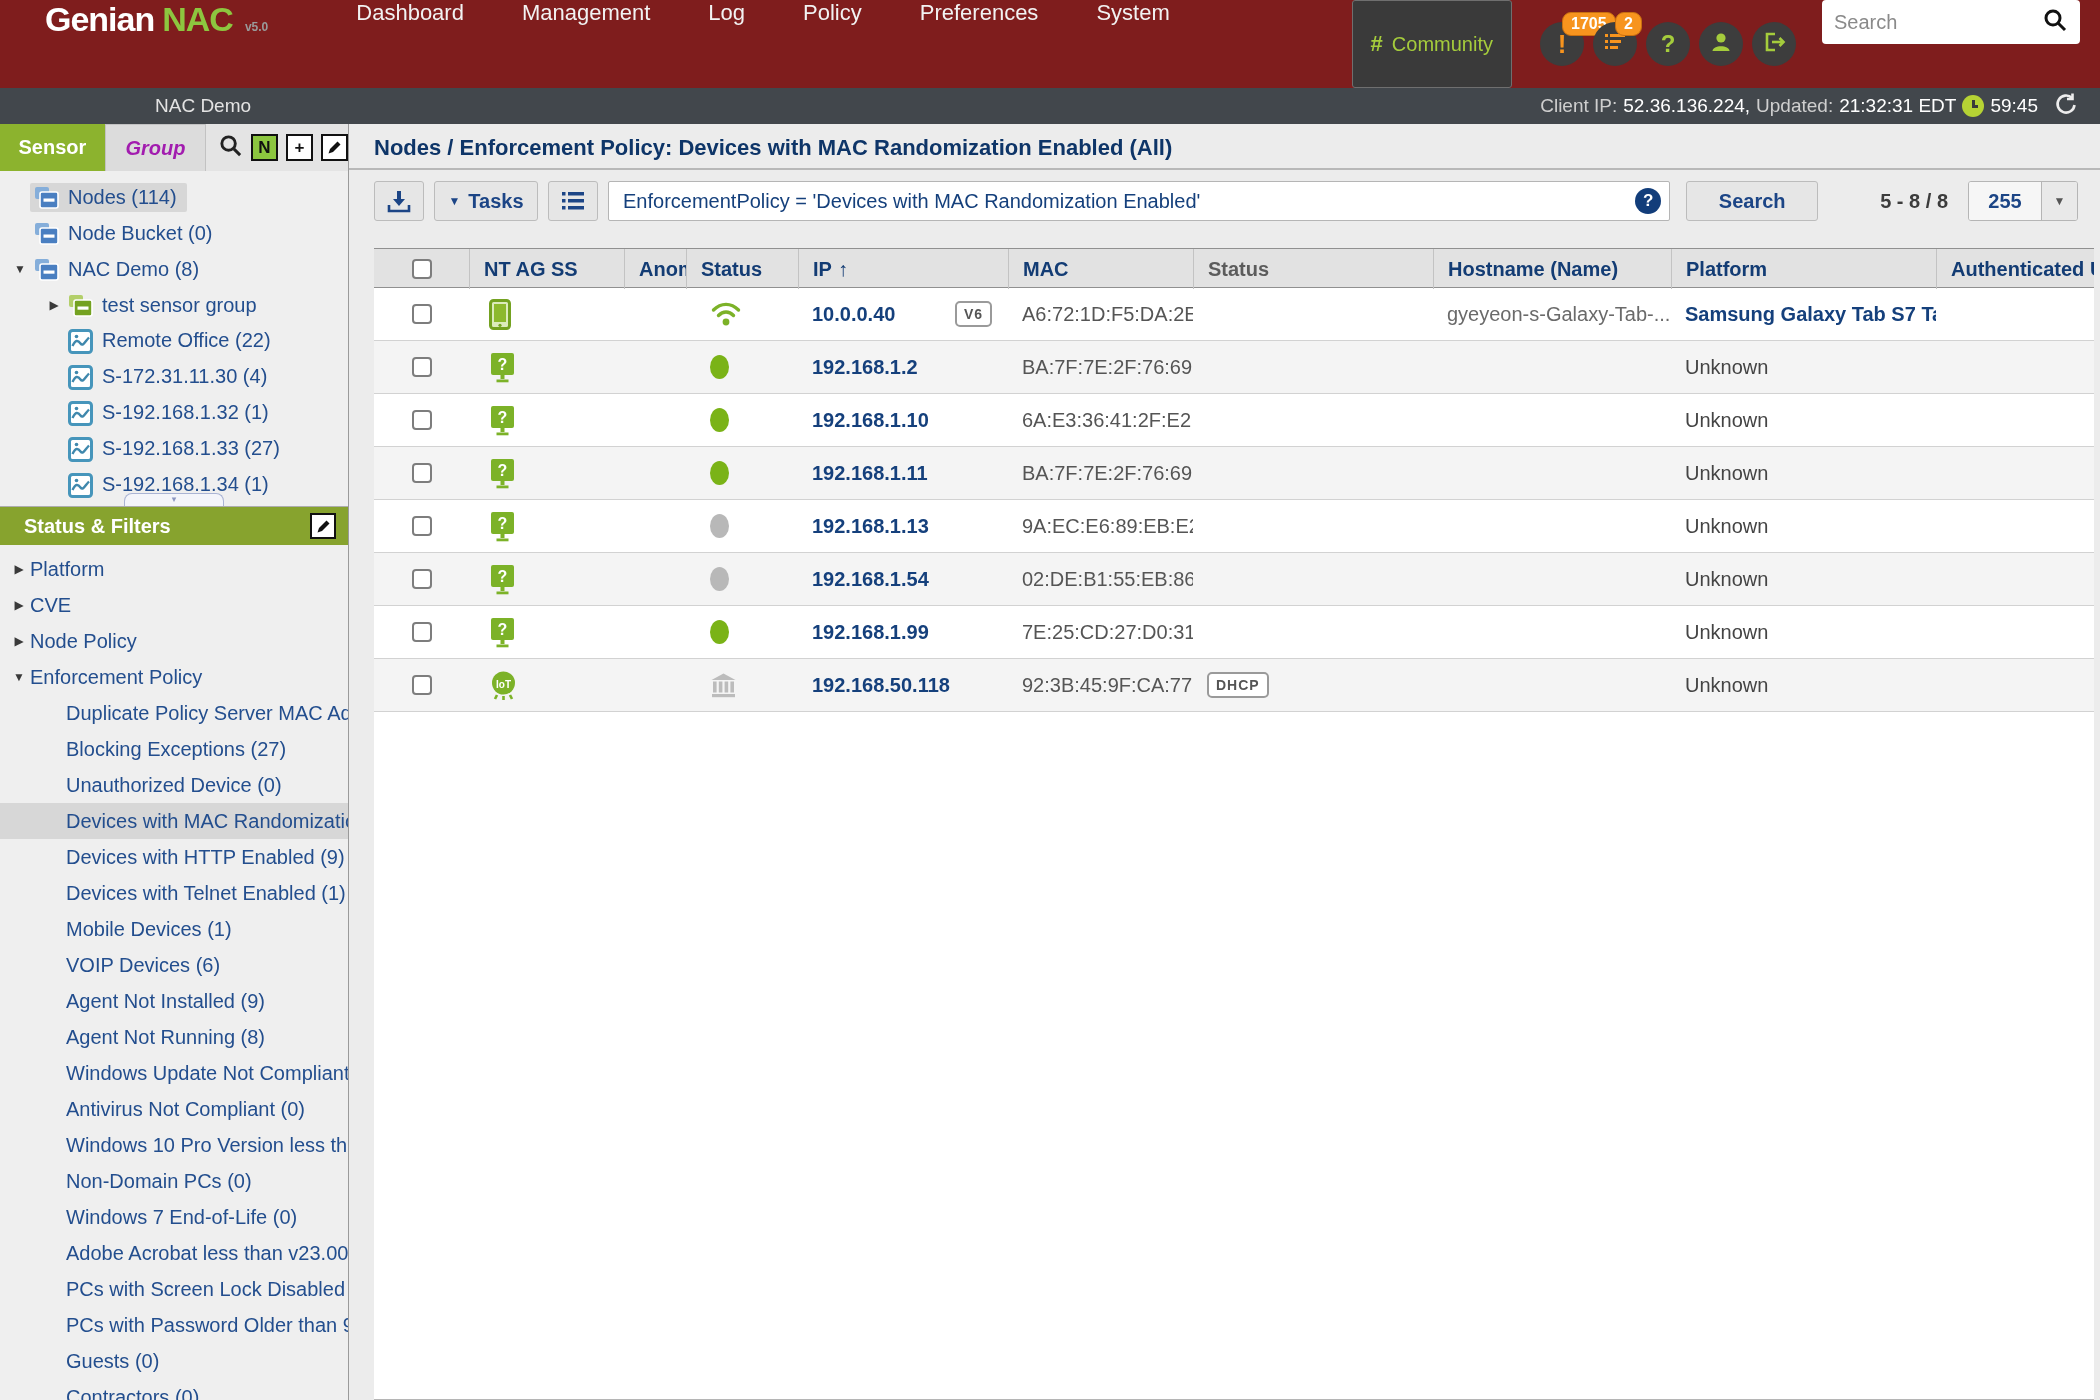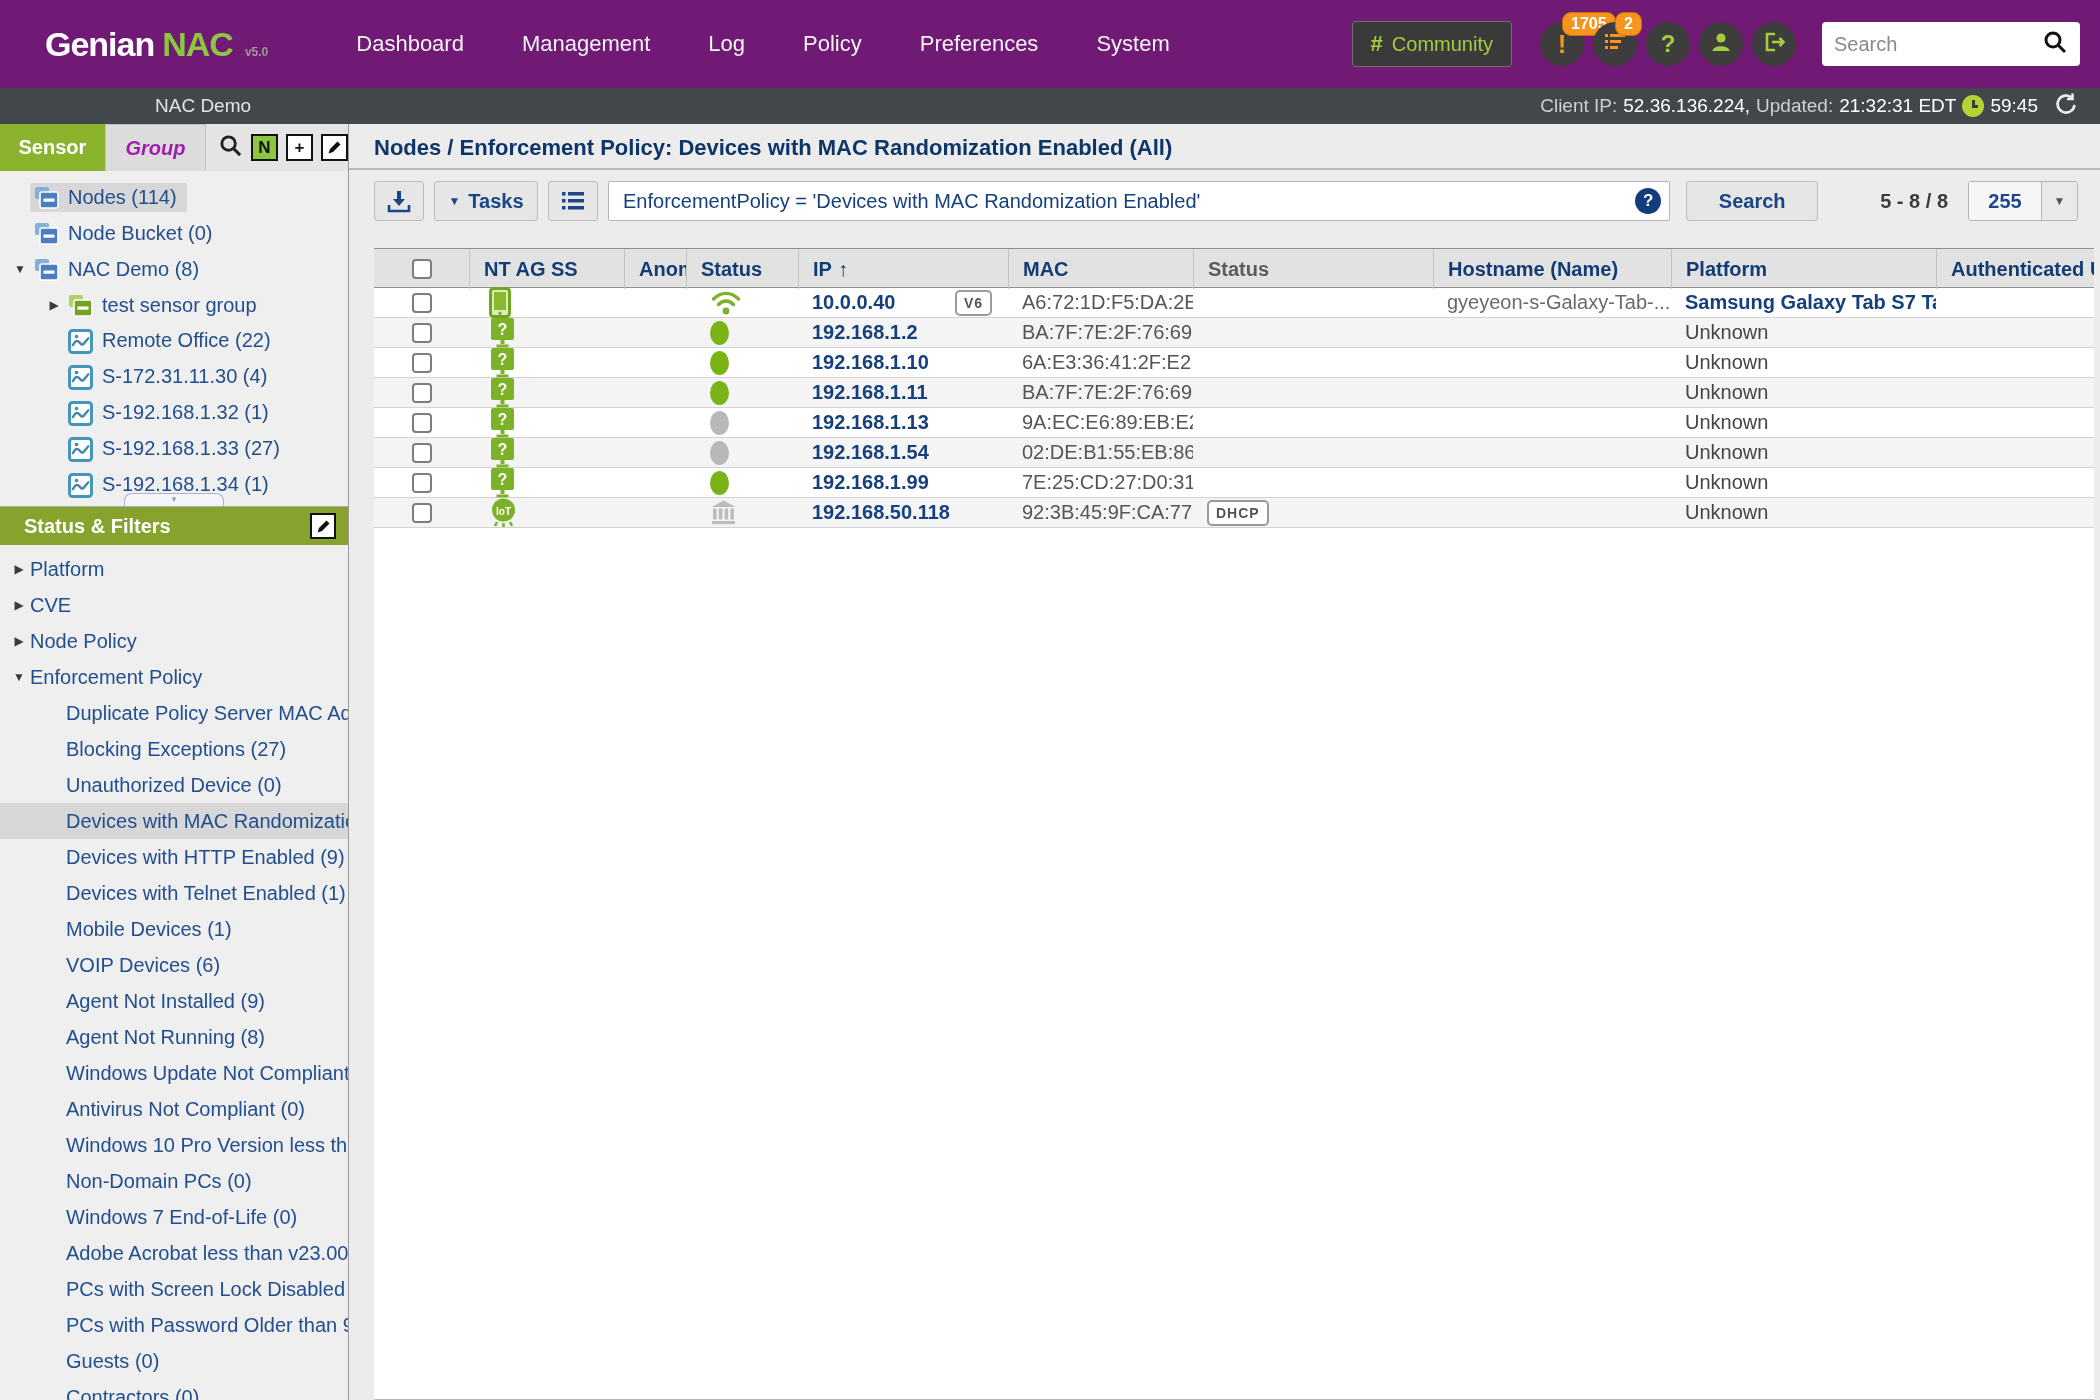--- a/index.html
+++ b/index.html
@@ -1,20 +1,20 @@
 <!DOCTYPE html>
 <html><head>
 <meta charset="utf-8">
 <style>
   * { margin:0; padding:0; box-sizing:border-box; }
   html,body { width:2100px; height:1400px; overflow:hidden;
     font-family:"Liberation Sans", sans-serif; background:#e9e9e9; }
 
   
-  .topbar { height:88px; background:#701a75; display:flex; align-items:center; }
+  .topbar { height:88px; background:#7f1d1d; display:flex; }
   .brand { margin-left:45px; display:flex; align-items:baseline; white-space:nowrap; }
   .brand .b1 { color:#fff; font-size:34px; font-weight:bold; letter-spacing:-1px; }
   .brand .b2 { color:#8dc63f; font-size:34px; font-weight:bold; margin-left:8px; letter-spacing:-1px;}
   .brand .b3 { color:#9a9a9a; font-size:12px; font-weight:bold; margin-left:12px; }
   .menu { display:flex; margin-left:88px; gap:58px; }
   .menu-item { color:#f2f2f2; font-size:22px; cursor:pointer; white-space:nowrap; }
   .community-btn { margin-left:auto; display:flex; align-items:center; gap:9px;
     background:#3a3a3a; border:1px solid #6f6f6f; border-radius:3px;
     padding:9px 18px; cursor:pointer; }
   .community-btn .hash { color:#a5cc3c; font-size:22px; font-weight:bold; }
@@ -117,21 +117,21 @@
   .table-panel { margin:26px 6px 0 25px; background:#fff; flex:1; border-bottom:1px solid #b5b5b5; }
   .grid-row { display:grid;
     grid-template-columns:95px 155px 62px 112px 210px 185px 240px 238px 265px minmax(0,1fr);
     align-items:center; }
   .thead { height:40px; background:#e2e2e2; border-top:1px solid #909090; border-bottom:1px solid #909090; }
   .th { font-size:20px; font-weight:bold; color:#133c74; padding-left:14px;
     white-space:nowrap; overflow:hidden; height:40px; display:flex; align-items:center; gap:6px;}
   .th.sep { border-left:1px solid #c3c3c3; }
   .th.center { justify-content:center; padding-left:0; }
   .th.muted { color:#5c5c5c; }
-  .trow { height:30px; border-bottom:1px solid #d2d2d2; background:#fff; }
+  .trow { height:53px; border-bottom:1px solid #d2d2d2; background:#fff; }
   .trow.alt { background:#f4f4f4; }
   .cell { padding-left:14px; display:flex; align-items:center; overflow:hidden; white-space:nowrap; }
   .cell.center { justify-content:center; padding-left:0; }
   .cell.nt { padding-left:20px; }
   .cell.st { padding-left:24px; }
   .ip-link { color:#15407c; font-size:20px; font-weight:bold; cursor:pointer; }
   .mac-txt { color:#555; font-size:20px; }
   .host-txt { color:#6a6a6a; font-size:20px; }
   .plat-txt { color:#444; font-size:20px; }
   .plat-link { color:#15407c; font-size:20px; font-weight:bold; cursor:pointer; }

